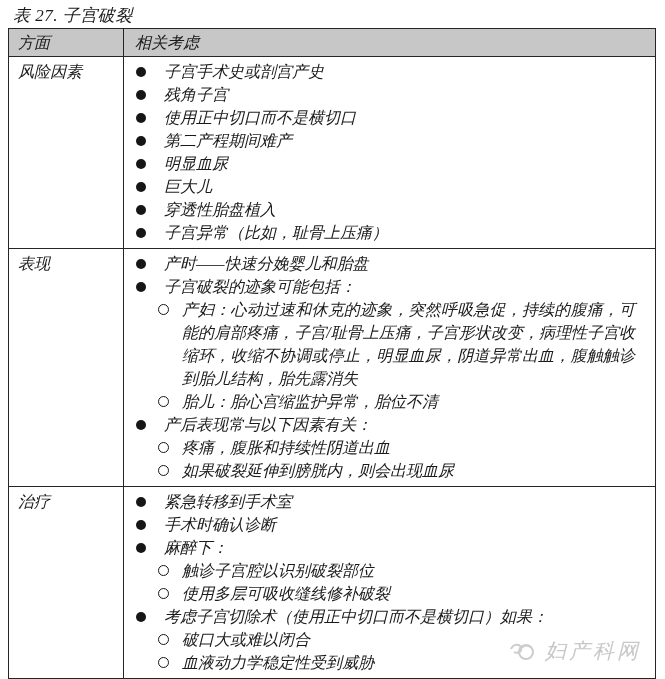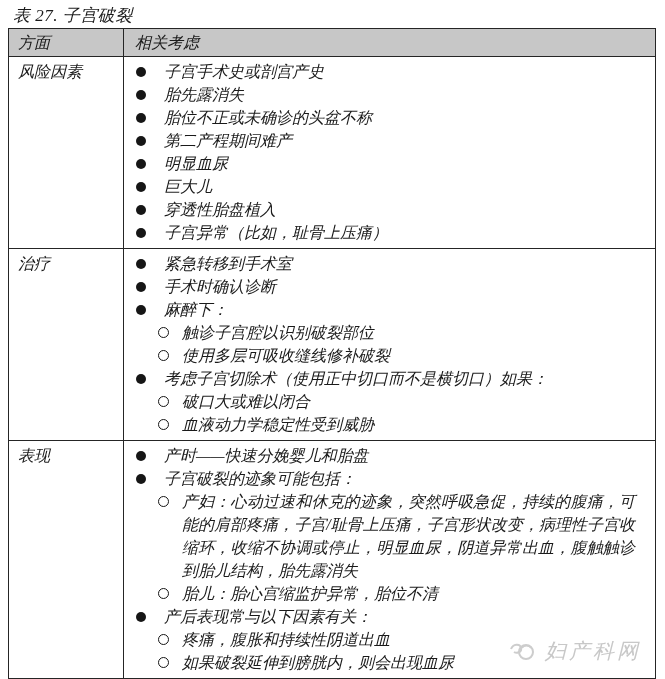--- a/index.html
+++ b/index.html
@@ -91,45 +91,78 @@
     <tbody id="tbody">
         <tr>
           <td class="aspect">风险因素</td>
           <td class="considerations">
             <div class="item l1">
               <span class="bullet filled"></span>
               <span class="txt">子宫手术史或剖宫产史</span>
             </div>
             <div class="item l1">
               <span class="bullet filled"></span>
-              <span class="txt">胎先露消失</span>
-            </div>
-            <div class="item l1">
-              <span class="bullet filled"></span>
-              <span class="txt">胎位不正或未确诊的头盆不称</span>
+              <span class="txt">残角子宫</span>
+            </div>
+            <div class="item l1">
+              <span class="bullet filled"></span>
+              <span class="txt">使用正中切口而不是横切口</span>
             </div>
             <div class="item l1">
               <span class="bullet filled"></span>
               <span class="txt">第二产程期间难产</span>
             </div>
             <div class="item l1">
               <span class="bullet filled"></span>
               <span class="txt">明显血尿</span>
             </div>
             <div class="item l1">
               <span class="bullet filled"></span>
               <span class="txt">巨大儿</span>
             </div>
             <div class="item l1">
               <span class="bullet filled"></span>
               <span class="txt">穿透性胎盘植入</span>
             </div>
             <div class="item l1">
               <span class="bullet filled"></span>
               <span class="txt">子宫异常（比如，耻骨上压痛）</span>
+            </div>
+          </td>
+        </tr>
+        <tr>
+          <td class="aspect">表现</td>
+          <td class="considerations">
+            <div class="item l1">
+              <span class="bullet filled"></span>
+              <span class="txt">产时——快速分娩婴儿和胎盘</span>
+            </div>
+            <div class="item l1">
+              <span class="bullet filled"></span>
+              <span class="txt">子宫破裂的迹象可能包括：</span>
+            </div>
+            <div class="item l2">
+              <span class="bullet hollow"></span>
+              <span class="txt">产妇：心动过速和休克的迹象，突然呼吸急促，持续的腹痛，可能的肩部疼痛，子宫/耻骨上压痛，子宫形状改变，病理性子宫收缩环，收缩不协调或停止，明显血尿，阴道异常出血，腹触触诊到胎儿结构，胎先露消失</span>
+            </div>
+            <div class="item l2">
+              <span class="bullet hollow"></span>
+              <span class="txt">胎儿：胎心宫缩监护异常，胎位不清</span>
+            </div>
+            <div class="item l1">
+              <span class="bullet filled"></span>
+              <span class="txt">产后表现常与以下因素有关：</span>
+            </div>
+            <div class="item l2">
+              <span class="bullet hollow"></span>
+              <span class="txt">疼痛，腹胀和持续性阴道出血</span>
+            </div>
+            <div class="item l2">
+              <span class="bullet hollow"></span>
+              <span class="txt">如果破裂延伸到膀胱内，则会出现血尿</span>
             </div>
           </td>
         </tr>
         <tr>
           <td class="aspect">治疗</td>
           <td class="considerations">
             <div class="item l1">
               <span class="bullet filled"></span>
               <span class="txt">紧急转移到手术室</span>
             </div>
@@ -153,53 +186,20 @@
               <span class="bullet filled"></span>
               <span class="txt">考虑子宫切除术（使用正中切口而不是横切口）如果：</span>
             </div>
             <div class="item l2">
               <span class="bullet hollow"></span>
               <span class="txt">破口大或难以闭合</span>
             </div>
             <div class="item l2">
               <span class="bullet hollow"></span>
               <span class="txt">血液动力学稳定性受到威胁</span>
-            </div>
-          </td>
-        </tr>
-        <tr>
-          <td class="aspect">表现</td>
-          <td class="considerations">
-            <div class="item l1">
-              <span class="bullet filled"></span>
-              <span class="txt">产时——快速分娩婴儿和胎盘</span>
-            </div>
-            <div class="item l1">
-              <span class="bullet filled"></span>
-              <span class="txt">子宫破裂的迹象可能包括：</span>
-            </div>
-            <div class="item l2">
-              <span class="bullet hollow"></span>
-              <span class="txt">产妇：心动过速和休克的迹象，突然呼吸急促，持续的腹痛，可能的肩部疼痛，子宫/耻骨上压痛，子宫形状改变，病理性子宫收缩环，收缩不协调或停止，明显血尿，阴道异常出血，腹触触诊到胎儿结构，胎先露消失</span>
-            </div>
-            <div class="item l2">
-              <span class="bullet hollow"></span>
-              <span class="txt">胎儿：胎心宫缩监护异常，胎位不清</span>
-            </div>
-            <div class="item l1">
-              <span class="bullet filled"></span>
-              <span class="txt">产后表现常与以下因素有关：</span>
-            </div>
-            <div class="item l2">
-              <span class="bullet hollow"></span>
-              <span class="txt">疼痛，腹胀和持续性阴道出血</span>
-            </div>
-            <div class="item l2">
-              <span class="bullet hollow"></span>
-              <span class="txt">如果破裂延伸到膀胱内，则会出现血尿</span>
             </div>
           </td>
         </tr>
       </tbody>
   </table>
 
   <div class="watermark">
     <span class="wm-logo">
       <svg width="30" height="24" viewBox="0 0 30 24" aria-hidden="true">
         <path d="M3 10 C5 5, 12 4, 13 9 C14 13, 9 15, 6 13" fill="none" stroke="#cdcdcd" stroke-width="2"></path>

